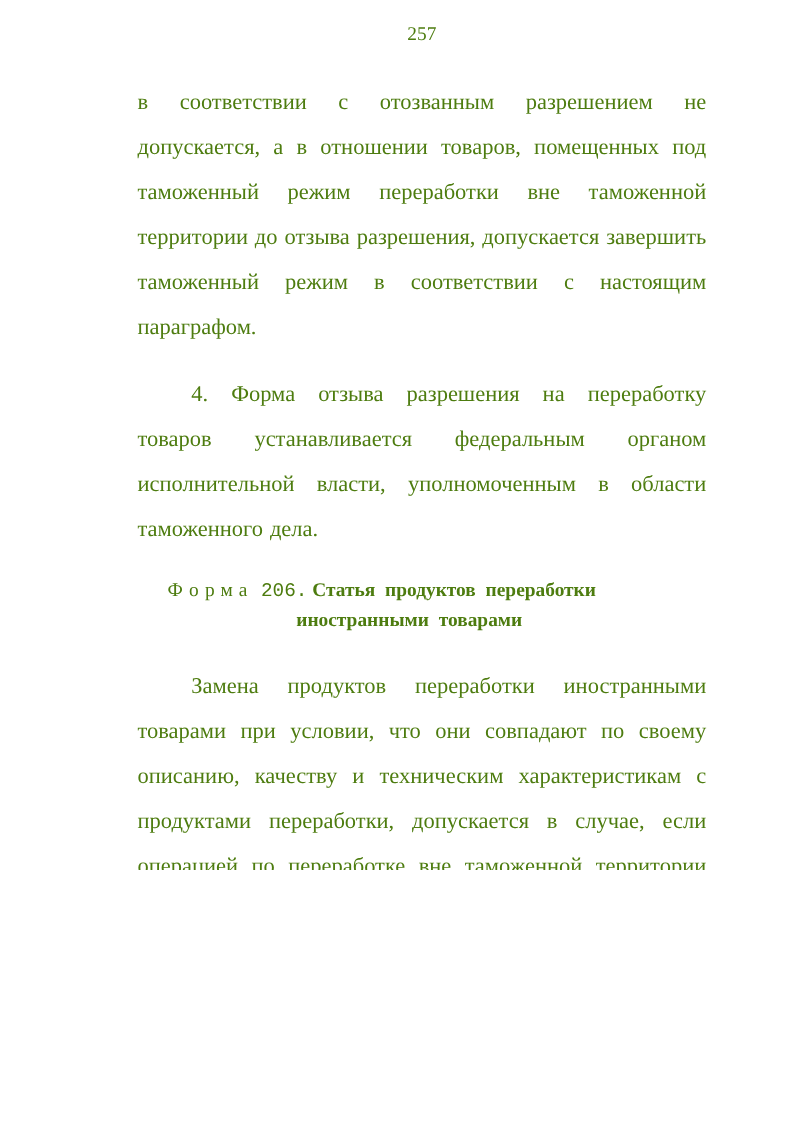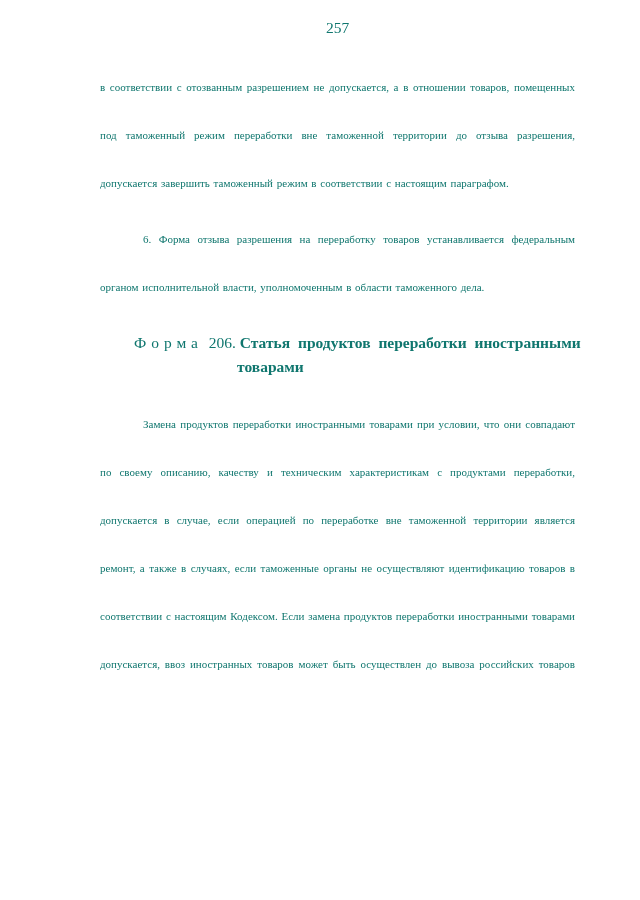--- a/index.html
+++ b/index.html
@@ -8,68 +8,69 @@
     background: #ffffff;
   }
   .page {
     position: relative;
     width: 640px;
     height: 696px;
     background: #ffffff;
     box-sizing: border-box;
     padding: 20px 57px 0 92px;
     font-family: "Liberation Serif", "DejaVu Serif", serif;
-    color: #0f766e;
+    color: #4d7c0f;
     overflow: hidden;
   }
   .page-number {
     text-align: center;
     font-size: 15.5px;
     line-height: 16px;
     margin: 0 0 27px 0;
   }
   .para {
-    font-size: 11px;
-    line-height: 48px;
+    font-size: 18px;
+    line-height: 36px;
     text-align: justify;
-    margin: 8px;
+    margin: 18px;
     word-spacing: 1px;
   }
   .para.indent {
     text-indent: 43px;
   }
   .article-heading {
     margin: 20px 0 21px 0;
     padding-left: 145px;
     text-indent: -103px;
     font-size: 15.5px;
     line-height: 24px;
     text-align: left;
   }
   .heading-label {
     font-weight: normal;
     letter-spacing: 0.32em;
   }
   .heading-number {
     font-weight: normal;
     margin-left: 2px;
+    font-family: Liberation Mono, monospace;
   }
   .heading-title {
     font-weight: bold;
     word-spacing: 4px;
   }
 </style>
 </head>
 <body>
 
 <div class="page">
 
   <div class="page-number">257</div>
 
   <p class="para">в соответствии с отозванным разрешением не допускается, а в отношении товаров, помещенных под таможенный режим переработки вне таможенной территории до отзыва разрешения, допускается завершить таможенный режим в соответствии с настоящим параграфом.</p>
 
-  <p class="para indent">6. Форма отзыва разрешения на переработку товаров устанавливается федеральным органом исполнительной власти, уполномоченным в области таможенного дела.</p>
+  <p class="para indent">4. Форма отзыва разрешения на переработку товаров устанавливается федеральным органом исполнительной власти, уполномоченным в области таможенного дела.</p>
 
   <div class="article-heading"><span class="heading-label">Форма</span> <span class="heading-number">206.</span> <span class="heading-title">Статья продуктов переработки иностранными товарами</span></div>
 
   <p class="para indent">Замена продуктов переработки иностранными товарами при условии, что они совпадают по своему описанию, качеству и техническим характеристикам с продуктами переработки, допускается в случае, если операцией по переработке вне таможенной территории является ремонт, а также в случаях, если таможенные органы не осуществляют идентификацию товаров в соответствии с настоящим Кодексом. Если замена продуктов переработки иностранными товарами допускается, ввоз иностранных товаров может быть осуществлен до вывоза российских товаров на переработку.</p>
 
 </div>
 
 </body></html>

